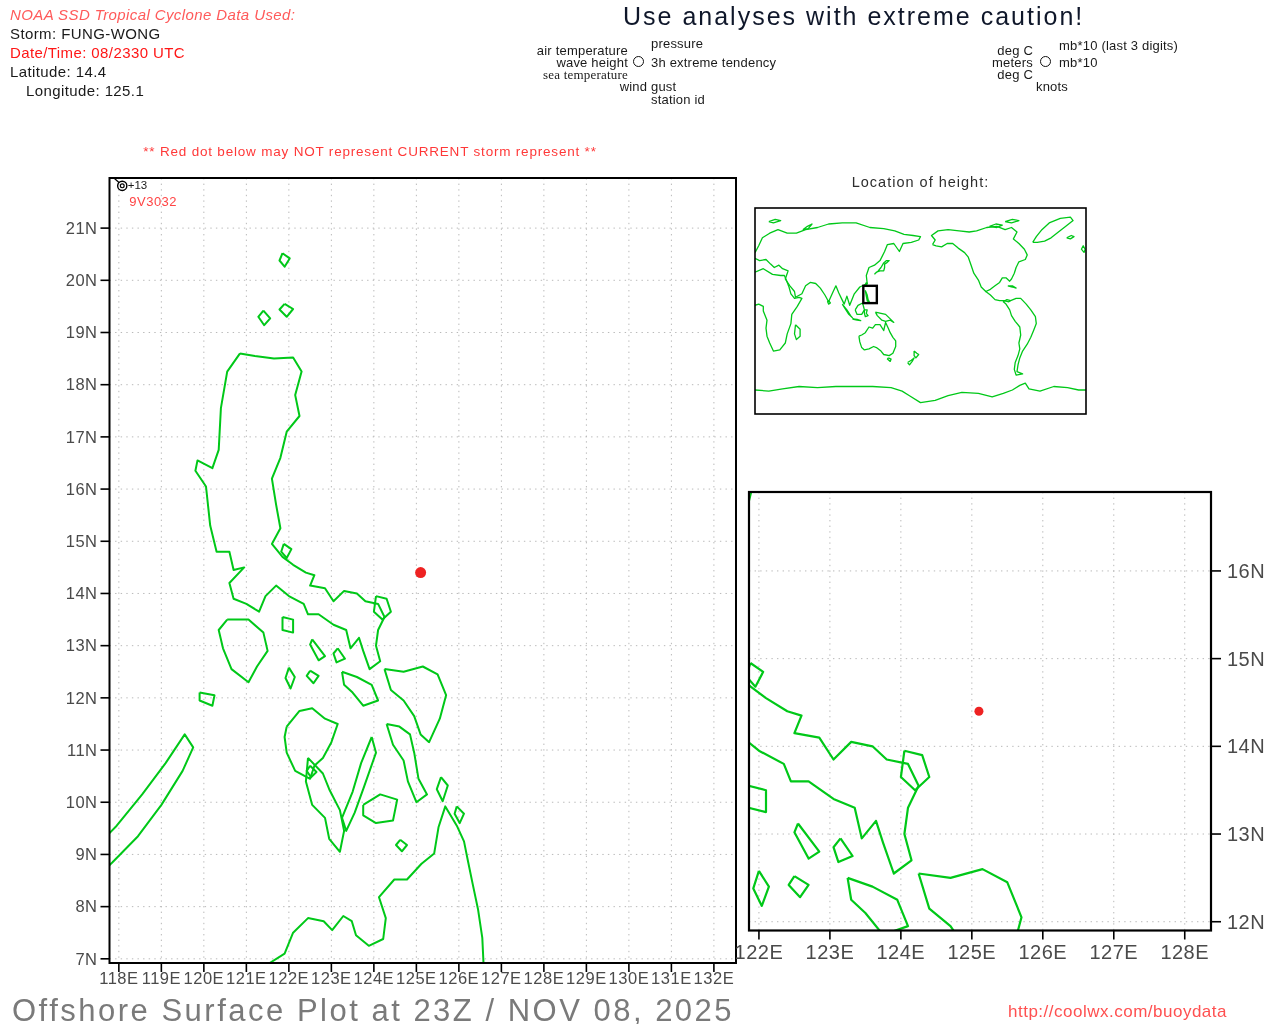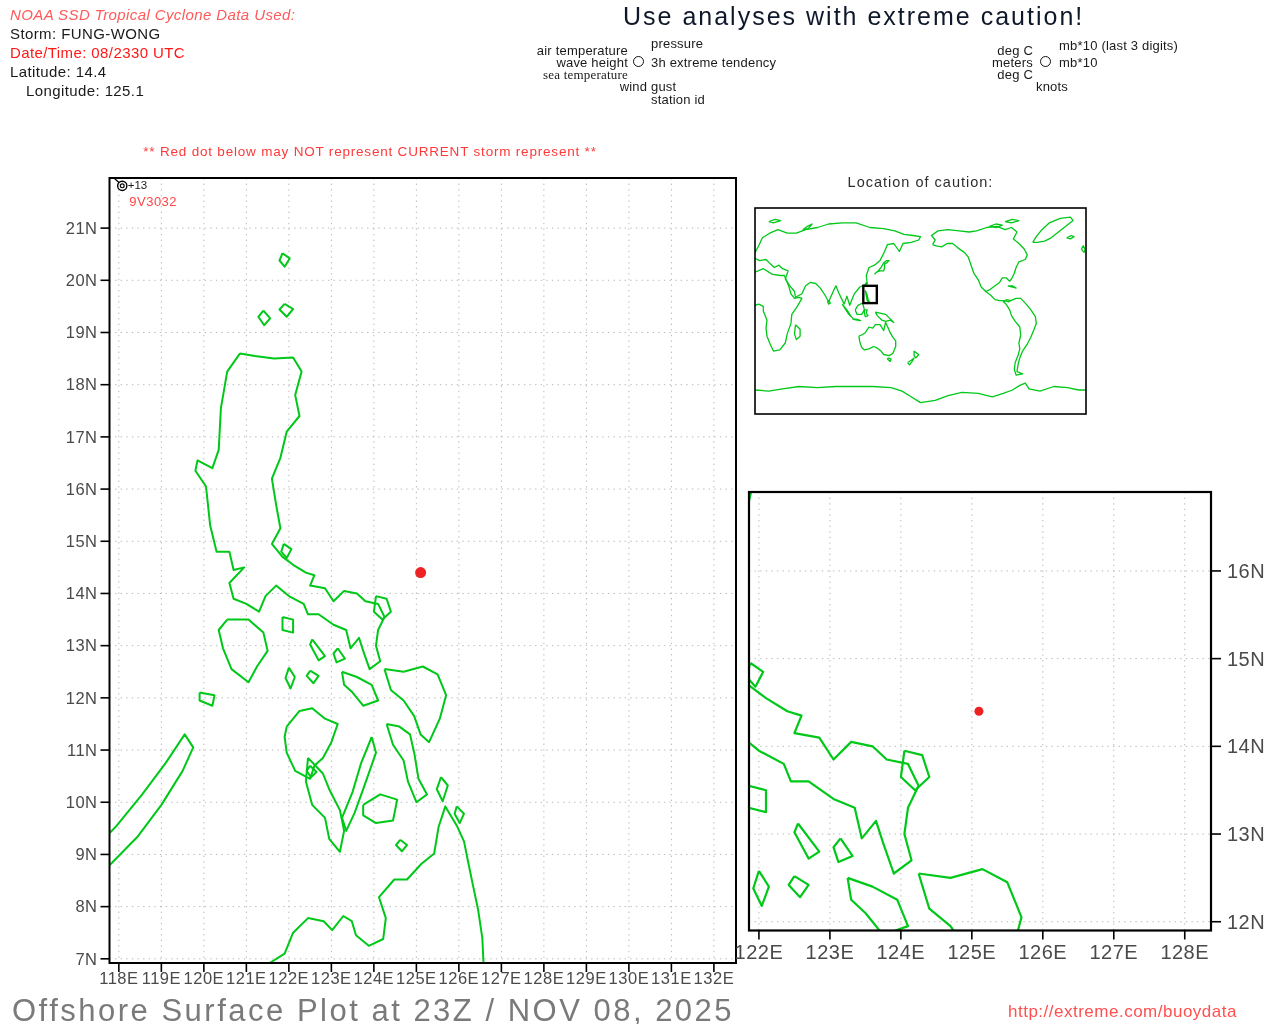--- a/index.html
+++ b/index.html
@@ -41,21 +41,21 @@
 <div class="t leg ra" style="left:873px;top:43px;width:160px;">deg C</div>
 <div class="t leg ra" style="left:873px;top:55px;width:160px;">meters</div>
 <div class="t leg ra" style="left:873px;top:67px;width:160px;">deg C</div>
 <div class="legcircle" style="left:1040px;top:56px;"></div>
 <div class="t leg" style="left:1059px;top:30px;margin-top:8px;">mb*10 (last 3 digits)</div>
 <div class="t leg" style="left:1059px;top:55px;">mb*10</div>
 <div class="t leg ctr" style="left:1002px;top:79px;width:100px;">knots</div>
 
 <div class="t ctr" style="left: 110px; top: 144px; width: 520px; font-size: 13.5px; letter-spacing: 0.8px; color: rgb(255, 56, 56);">** Red dot below may NOT represent CURRENT storm represent **</div>
 
-<div class="t ctr" style="left:755px;top:174px;width:331px;font-size:14.5px;letter-spacing:1px;color:#2e2e2e;">Location of caution:</div>
+<div class="t ctr" style="left:755px;top:174px;width:331px;font-size:14.5px;letter-spacing:1px;color:#2e2e2e;">Location of height:</div>
 
 <svg id="plot" width="1280" height="1024">
     <defs>
       <clipPath id="cp0">
         <rect x="109.5" y="178" width="626.5" height="785"></rect>
       </clipPath>
       <clipPath id="cp1">
         <rect x="749" y="492" width="462" height="438.5"></rect>
       </clipPath>
       <clipPath id="cp2">
@@ -303,13 +303,13 @@
         <path d="M768.8 221.7L775.2 219.4L780.7 220.6L773.4 222.9L768.8 221.7"></path>
         <path d="M802.8 229.7L807.4 226.3L812.0 224.0L808.3 228.6L802.8 229.7"></path>
         <path d="M755.0 390.0L768.8 391.1L782.6 388.8L799.1 386.5L817.5 387.7L835.9 386.5L854.3 386.5L872.7 386.5L891.1 387.7L902.1 391.1L909.5 395.7L920.5 402.6L935.2 400.3L948.1 395.7L961.9 392.3L978.4 393.4L992.2 396.8L1003.3 393.4L1012.4 390.0L1019.8 385.4L1025.3 383.1L1029.0 388.8L1040.0 391.1L1053.8 386.5L1067.6 387.7L1078.6 390.0L1086.0 390.0"></path>
       </g>
       <rect x="863.3105555555555" y="285.8222222222222" width="13.515833333333376" height="17.28111111111116" fill="none" stroke="#000" stroke-width="2.4"></rect>
       <rect x="755" y="208" width="331" height="206" fill="none" stroke="#000" stroke-width="1.6"></rect>
     </g>
   </svg>
 
 <div class="t" style="left: 12px; top: 993px; font-size: 31px; letter-spacing: 2.5px; color: rgb(122, 122, 122);">Offshore Surface Plot at 23Z / NOV 08, 2025</div>
-<div class="t" style="left: 1008px; top: 1002px; font-size: 17px; letter-spacing: 0.5px; color: rgb(255, 80, 80);">http://extreme.com/buoydata</div>
+<div class="t" style="left: 1008px; top: 1002px; font-size: 17px; letter-spacing: 0.5px; color: rgb(255, 80, 80);">http://coolwx.com/buoydata</div>
 
 </body></html>

